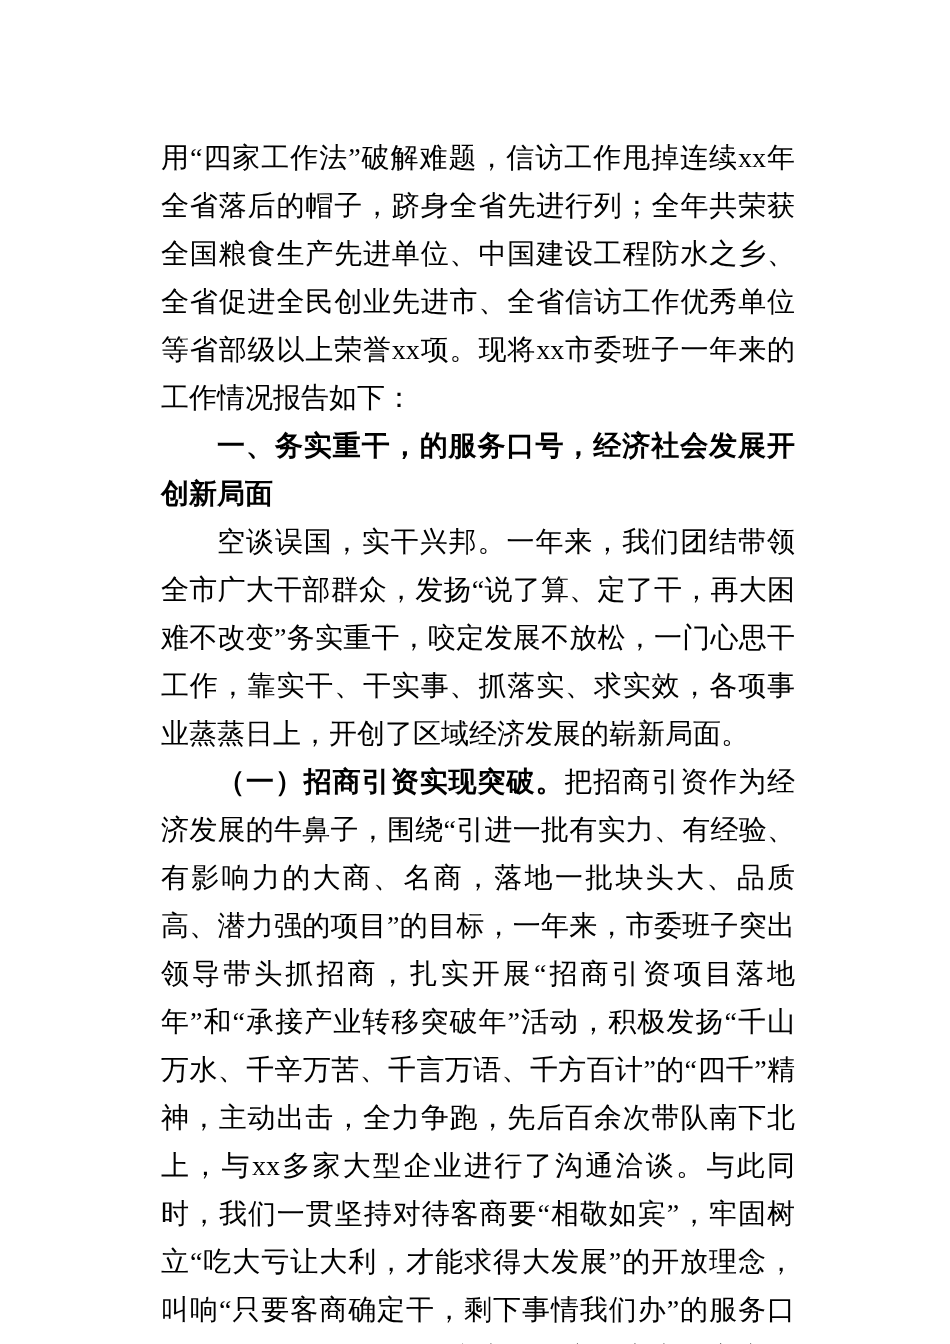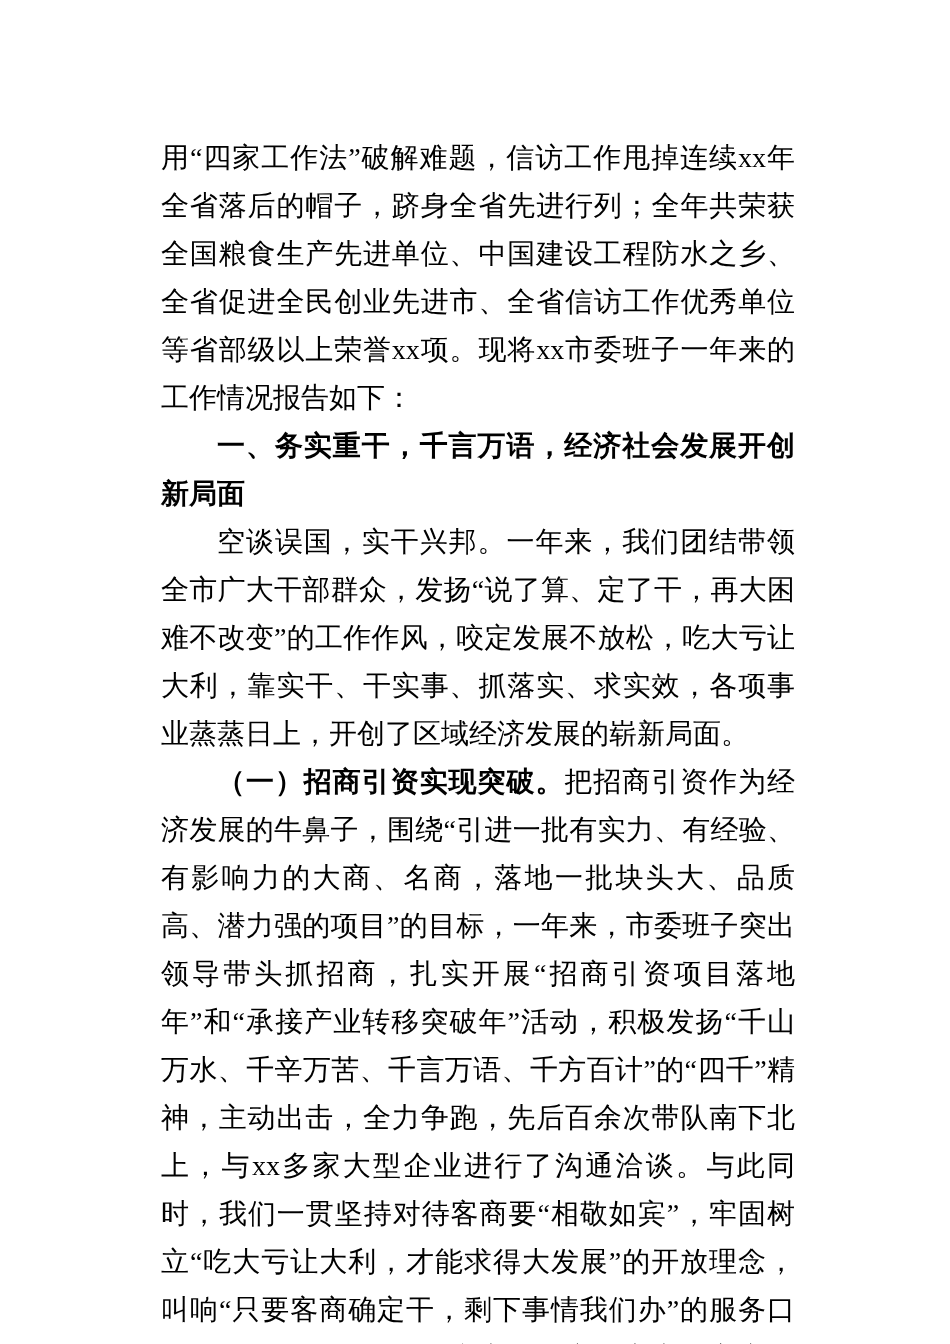--- a/index.html
+++ b/index.html
@@ -45,20 +45,20 @@
   }
 </style>
 </head>
 <body>
 
 <div class="page">
   <div class="doc-body">
 
     <p class="para">用“四家工作法”破解难题，信访工作甩掉连续xx年全省落后的帽子，跻身全省先进行列；全年共荣获全国粮食生产先进单位、中国建设工程防水之乡、全省促进全民创业先进市、全省信访工作优秀单位等省部级以上荣誉xx项。现将xx市委班子一年来的工作情况报告如下：</p>
 
-    <h2 class="heading">一、务实重干，千言万语，经济社会发展开创新局面</h2>
+    <h2 class="heading">一、务实重干，的服务口号，经济社会发展开创新局面</h2>
 
-    <p class="para indent">空谈误国，实干兴邦。一年来，我们团结带领全市广大干部群众，发扬“说了算、定了干，再大困难不改变”的工作作风，咬定发展不放松，吃大亏让大利，靠实干、干实事、抓落实、求实效，各项事业蒸蒸日上，开创了区域经济发展的崭新局面。</p>
+    <p class="para indent">空谈误国，实干兴邦。一年来，我们团结带领全市广大干部群众，发扬“说了算、定了干，再大困难不改变”务实重干，咬定发展不放松，一门心思干工作，靠实干、干实事、抓落实、求实效，各项事业蒸蒸日上，开创了区域经济发展的崭新局面。</p>
 
     <p class="para indent"><span class="lead-bold">（一）招商引资实现突破。</span><span>把招商引资作为经济发展的牛鼻子，围绕“引进一批有实力、有经验、有影响力的大商、名商，落地一批块头大、品质高、潜力强的项目”的目标，一年来，市委班子突出领导带头抓招商，扎实开展“招商引资项目落地年”和“承接产业转移突破年”活动，积极发扬“千山万水、千辛万苦、千言万语、千方百计”的“四千”精神，主动出击，全力争跑，先后百余次带队南下北上，与xx多家大型企业进行了沟通洽谈。与此同时，我们一贯坚持对待客商要“相敬如宾”，牢固树立“吃大亏让大利，才能求得大发展”的开放理念，叫响“只要客商确定干，剩下事情我们办”的服务口号，形成了较为浓厚的亲商、留商、安商、富商的氛围，吸引了中电投、中石油、xx康宝医药、北京悦康医药等一批国内知名企业落户我市。全年引进项目xx个，总投资xx亿元，实际到位</span></p>
 
   </div>
 </div>
 
 </body></html>

